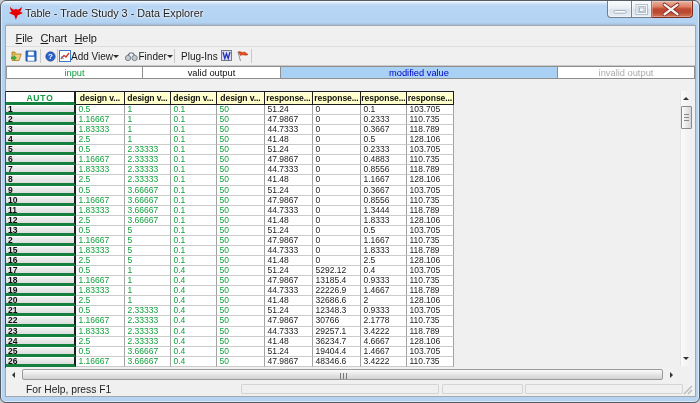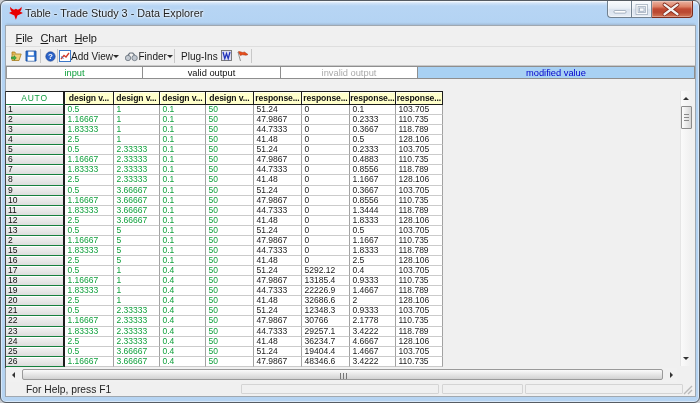--- a/index.html
+++ b/index.html
@@ -24,22 +24,22 @@
 .ticon{position:absolute}
 .ttext{position:absolute;top:4px}
 .tarrow{position:absolute;top:8px;width:0;height:0;border-left:3px solid transparent;border-right:3px solid transparent;border-top:3.5px solid #2b2b2b}
 .legend{position:absolute;left:0;top:39.5px;width:100%;height:13.5px;display:flex;font-size:9.3px}
 .lc{height:13.5px;border:1px solid #8e8e8e;border-left:none;background:#fff;text-align:center;line-height:12px;overflow:hidden}
 .lc:first-child{border-left:1px solid #999}
 .view{position:absolute;left:0;top:54px;width:100%;height:302.5px;background:#f0f0f0}
 .table{position:absolute;left:-1px;top:11px;width:449px;height:276.8px;background:#f0f0f0;border-left:1px solid #444}
 .tr{position:absolute;left:0;height:10.069px;display:flex;width:448px}
 .tr.th{height:14px}
-.rn{width:59px;height:100%;background:linear-gradient(#f4f4f4,#dddddd);border-bottom:1px solid #15803d;border-right:2px solid #1c1c1c;
- font-size:8.5px;font-weight:normal;color:#111;padding-left:2px;line-height:8.7px;box-shadow:inset 0 1px 0 #fff}
+.rn{width:70px;height:100%;background:linear-gradient(#f4f4f4,#dddddd);border-bottom:3px solid #15803d;border-right:2px solid #1c1c1c;
+ font-size:8.5px;font-weight:bold;color:#111;padding-left:2px;line-height:8.7px;box-shadow:inset 0 1px 0 #fff}
 .tr.th .rn{background:#fff;border-top:1px solid #1c1c1c}
 .hauto{color:#0f9c3e;text-align:center;font-size:8.5px;letter-spacing:.8px;line-height:12.5px;padding-left:0}
 .hc{height:100%;background:#ffffcb;border-top:1px solid #1c1c1c;border-bottom:1px solid #1c1c1c;border-right:1px solid #1c1c1c;
  font-size:8.6px;letter-spacing:-0.1px;font-weight:bold;color:#111;text-align:center;line-height:12.5px;box-shadow:inset 1px 1px 0 rgba(255,255,255,.7);white-space:nowrap;overflow:hidden}
 .dc{height:100%;background:#fff;border-bottom:1px solid #cbcbcb;border-right:1px solid #a2a2a2;
  font-size:8.5px;padding-left:2.5px;line-height:9.3px;white-space:nowrap;overflow:hidden}
 .dc.g{color:#0fa03c}
 .dc.b{color:#1a1a1a}
 .vscroll{position:absolute;left:673.5px;top:11px;width:12px;height:275px;background:linear-gradient(90deg,#fafafa,#efefef);border-left:1px solid #e5e5e5}
 .vthumb{position:absolute;left:0.5px;top:15px;width:11px;height:23px;border:1px solid #8a8a8a;border-radius:1px;
@@ -124,22 +124,22 @@
    <svg class="ticon" style="left:230px;top:3px" width="13" height="12" viewBox="0 0 13 12">
      <path d="M2 2 C4 0.5 6 3.5 8.5 2 L12 4.5 C9.5 6.5 7 3.5 4.5 5.5 Z" fill="#e84e1b" stroke="#a33312" stroke-width="0.5"></path>
      <path d="M2 2 L4.5 11" stroke="#888" stroke-width="0.9"></path>
    </svg>
    <div class="tsep" style="left:244.5px"></div>
 
   </div>
   <div class="legend">
    <div class="lc" style="width:137px;color:#0fa03c">input</div>
    <div class="lc" style="width:138px;color:#111">valid output</div>
+   <div class="lc" style="flex:1;background:#a8d1f3;color:#0000cc">modified value</div>
    <div class="lc" style="width:137px;color:#ababab">invalid output</div>
-   <div class="lc" style="flex:1;background:#a8d1f3;color:#0000cc">modified value</div>
   </div>
   <div class="view">
    <div class="table">
 <div class="tr th" style="top:0">
             <div class="rn hauto">AUTO</div>
             <div class="hc" style="width:49px">design v...</div>
             <div class="hc" style="width:46px">design v...</div>
             <div class="hc" style="width:46px">design v...</div>
             <div class="hc" style="width:48px">design v...</div>
             <div class="hc" style="width:48px">response...</div>

